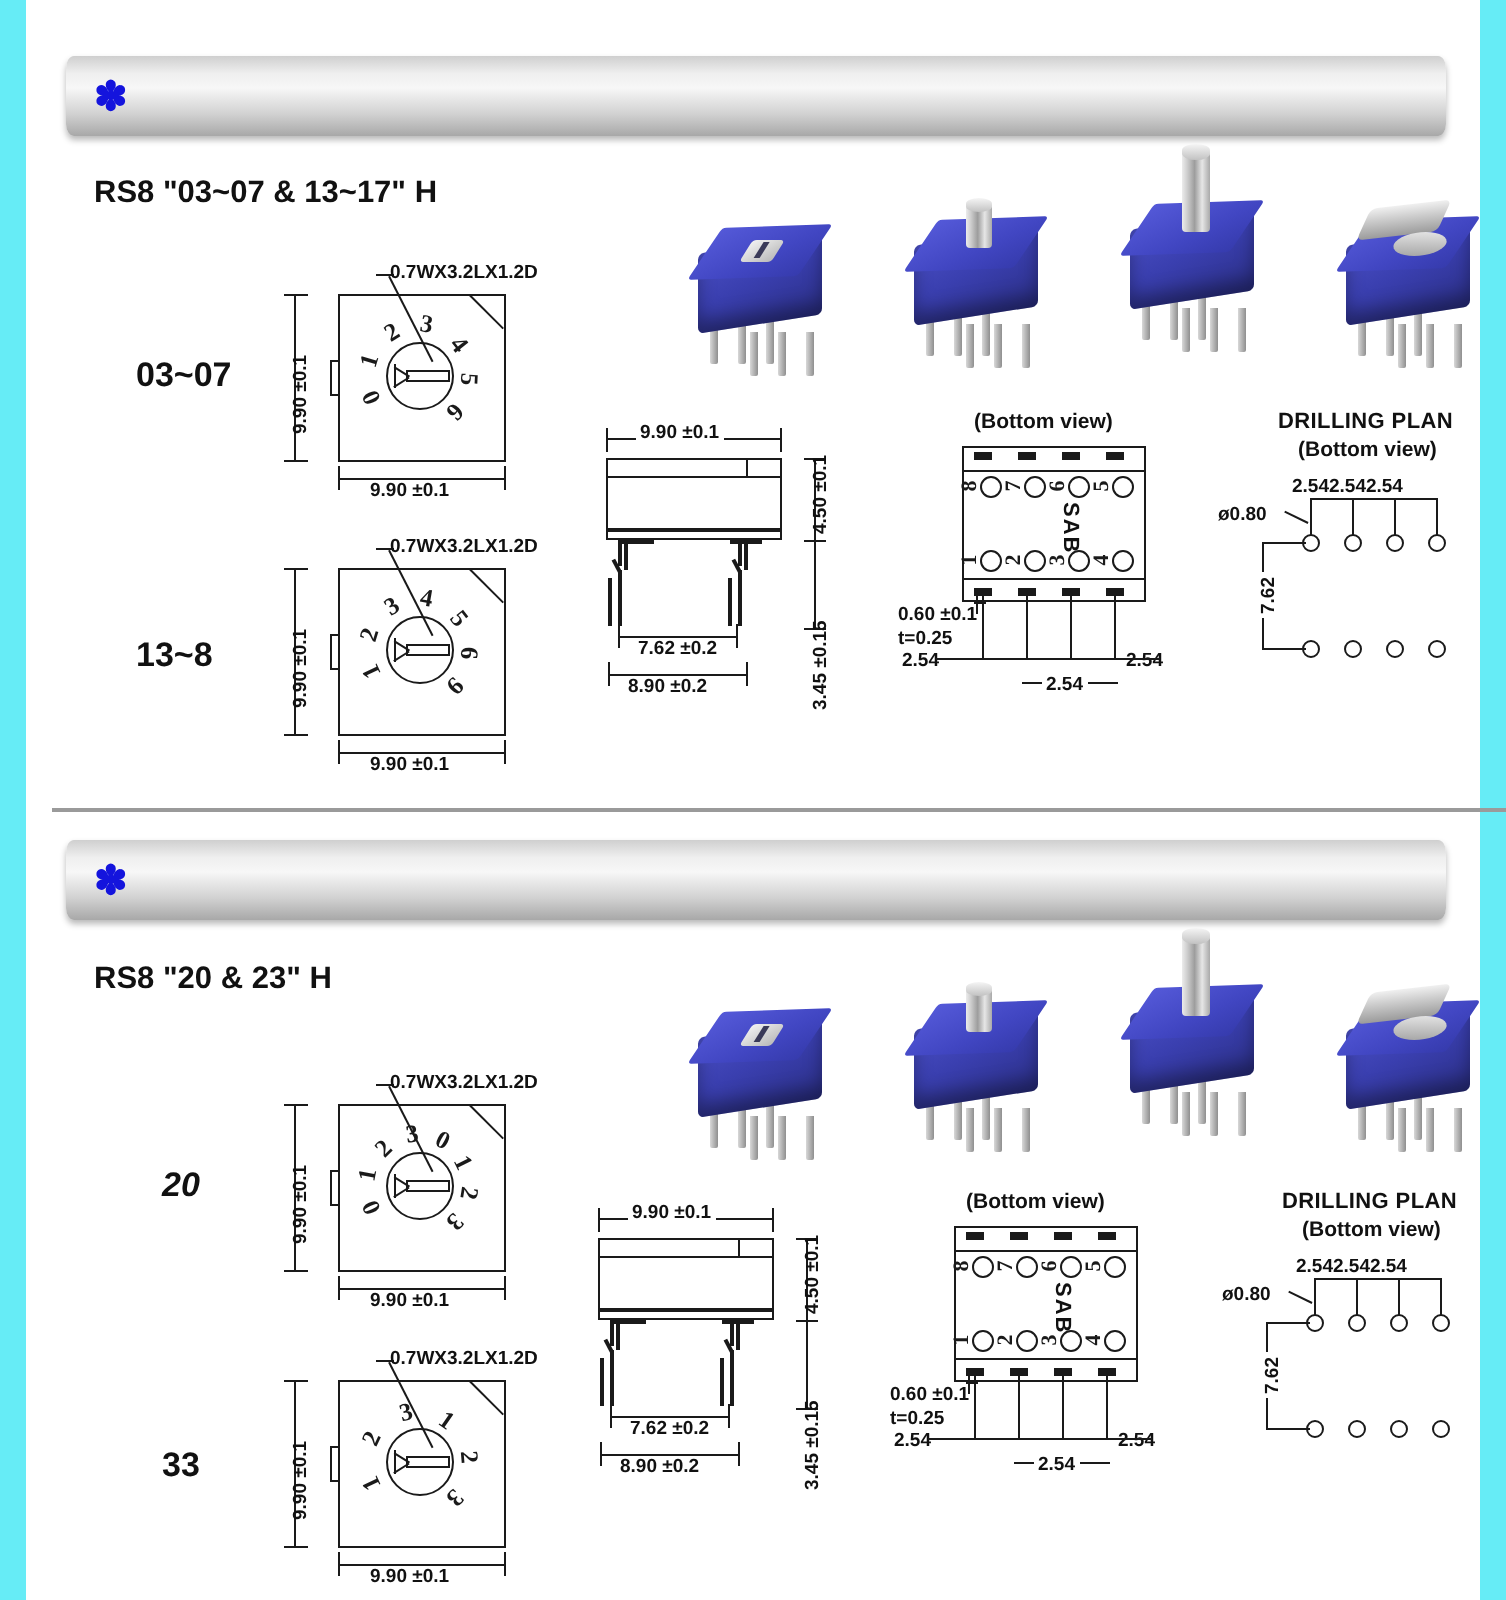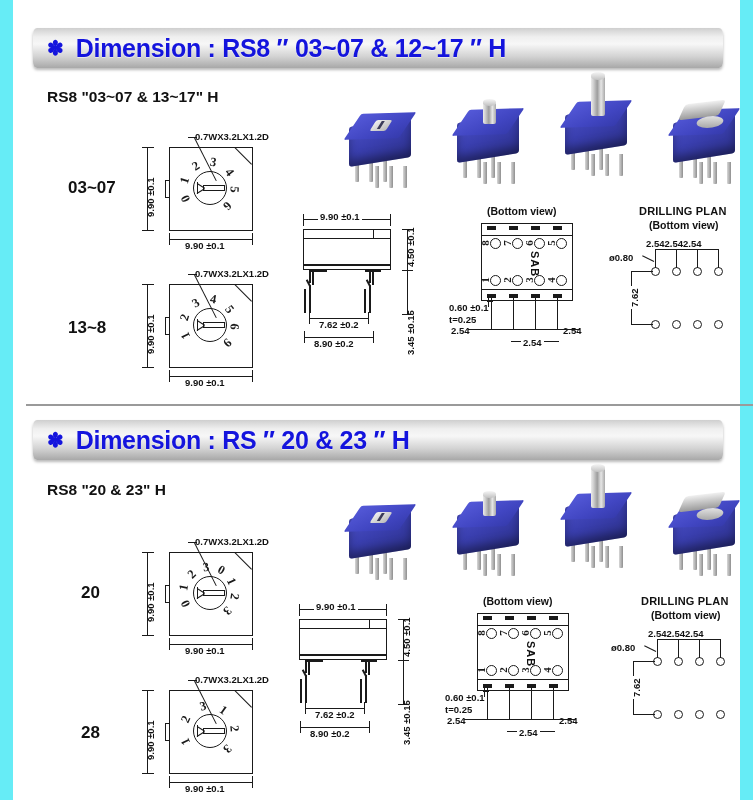--- a/index.html
+++ b/index.html
@@ -122,21 +122,20 @@
     border-radius:0 0 1px 1px;
   }
 </style>
 </head>
 <body>
 
 <div class="page">
 <div class="inner" id="root">
       <div class="bar" style="top: 28px;">
         <span class="bar-star">✽</span>
-        <span class="bar-txt">Dimension : RS8 ″ 03~07 &amp; 12~17 ″ H</span>
       </div>
       <div class="subtitle" style="top: 88px;">RS8 "03~07 &amp; 13~17" H</div>
       <div class="photos" style="left: 336px; top: 96px; width: 420px; height: 100px;">
         <div class="sw" style="left: 0px; top: 26px; width: 80px; height: 70px;">
           <div class="pin" style="left: 6px; top: 38px; height: 22px;"></div>
           <div class="pin" style="left: 26px; top: 44px; height: 22px;"></div>
           <div class="pin" style="left: 20px; top: 38px; height: 22px;"></div>
           <div class="pin" style="left: 40px; top: 44px; height: 22px;"></div>
           <div class="pin" style="left: 34px; top: 38px; height: 22px;"></div>
           <div class="pin" style="left: 54px; top: 44px; height: 22px;"></div>
@@ -343,21 +342,20 @@
         <div class="ln" style="left: 28px; top: 56px; width: 13px; height: 1.2px; transform: rotate(26deg); transform-origin: right center;"></div>
         <div class="dimtxt" style="left: -4px; top: 47px;">ø0.80</div>
         <div class="ln" style="left: 18px; top: 66px; width: 1.2px; height: 54px;"></div>
         <div class="ln" style="left: 18px; top: 66px; width: 22px; height: 1.2px;"></div>
         <div class="ln" style="left: 18px; top: 119px; width: 22px; height: 1.2px;"></div>
         <div class="dimtxt vtxt" style="left: 16px; top: 104px; transform: rotate(-90deg); background: rgb(255, 255, 255); padding: 0px 2px;">7.62</div>
       </div>
       <div class="ln" style="left: 13px; top: 404px; width: 727px; height: 2px; background: rgb(154, 154, 154);"></div>
       <div class="bar" style="top: 420px;">
         <span class="bar-star">✽</span>
-        <span class="bar-txt">Dimension : RS ″  20 &amp; 23 ″ H</span>
       </div>
       <div class="subtitle" style="top: 481px;">RS8 "20 &amp; 23" H</div>
       <div class="photos" style="left: 336px; top: 488px; width: 420px; height: 100px;">
         <div class="sw" style="left: 0px; top: 26px; width: 80px; height: 70px;">
           <div class="pin" style="left: 6px; top: 38px; height: 22px;"></div>
           <div class="pin" style="left: 26px; top: 44px; height: 22px;"></div>
           <div class="pin" style="left: 20px; top: 38px; height: 22px;"></div>
           <div class="pin" style="left: 40px; top: 44px; height: 22px;"></div>
           <div class="pin" style="left: 34px; top: 38px; height: 22px;"></div>
           <div class="pin" style="left: 54px; top: 44px; height: 22px;"></div>
@@ -395,22 +393,22 @@
           <div class="pin" style="left: 20px; top: 38px; height: 22px;"></div>
           <div class="pin" style="left: 40px; top: 44px; height: 22px;"></div>
           <div class="pin" style="left: 34px; top: 38px; height: 22px;"></div>
           <div class="pin" style="left: 54px; top: 44px; height: 22px;"></div>
           <div class="sw-body"></div>
           <div class="sw-top"></div>
           <div class="lever" style="left: 10px; top: -16px;"></div>
           <div class="lever2" style="left: 24px; top: -2px;"></div>
         </div>
       </div>
-      <div class="rowlabel" style="left: 68px; top: 583px;">20</div>
-      <div class="rowlabel" style="left: 68px; top: 723px;">28</div>
+      <div class="rowlabel" style="left: 68px; top: 583px; font-style: italic;">20</div>
+      <div class="rowlabel" style="left: 68px; top: 723px;">33</div>
       <div class="dw" style="left: 118px; top: 530px; width: 150px; height: 120px;">
         <div class="box" style="left: 38px; top: 22px; width: 84px; height: 84px;"></div>
         <div class="ln" style="left: 104px; top: 22px; width: 24px; height: 1px; transform: rotate(45deg); transform-origin: left top;"></div>
         <div class="box" style="left: 34px; top: 55px; width: 5px; height: 18px;"></div>
         <div class="circ" style="left: 62px; top: 46px; width: 34px; height: 34px;"></div>
         <div class="ln" style="left: 72px; top: 60px; width: 22px; height: 6px; border: 1.3px solid rgb(26, 26, 26); background: rgb(255, 255, 255); box-sizing: border-box;"></div>
         <div class="ln" style="left: 66px; top: 58px; width: 9px; height: 1.4px; transform: rotate(32deg); transform-origin: left center;"></div>
         <div class="ln" style="left: 66px; top: 68px; width: 9px; height: 1.4px; transform: rotate(-32deg); transform-origin: left center;"></div>
         <div class="ln" style="left: 66px; top: 57px; width: 1.4px; height: 12px;"></div>
         <div class="digit" style="left: 52.3px; top: 65.6px; transform: rotate(-115deg);">0</div>

